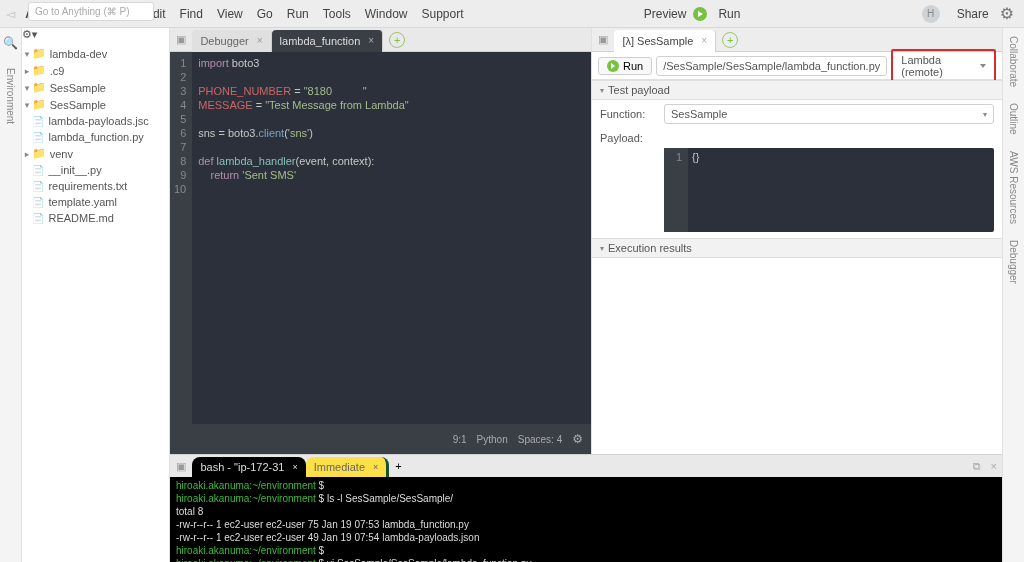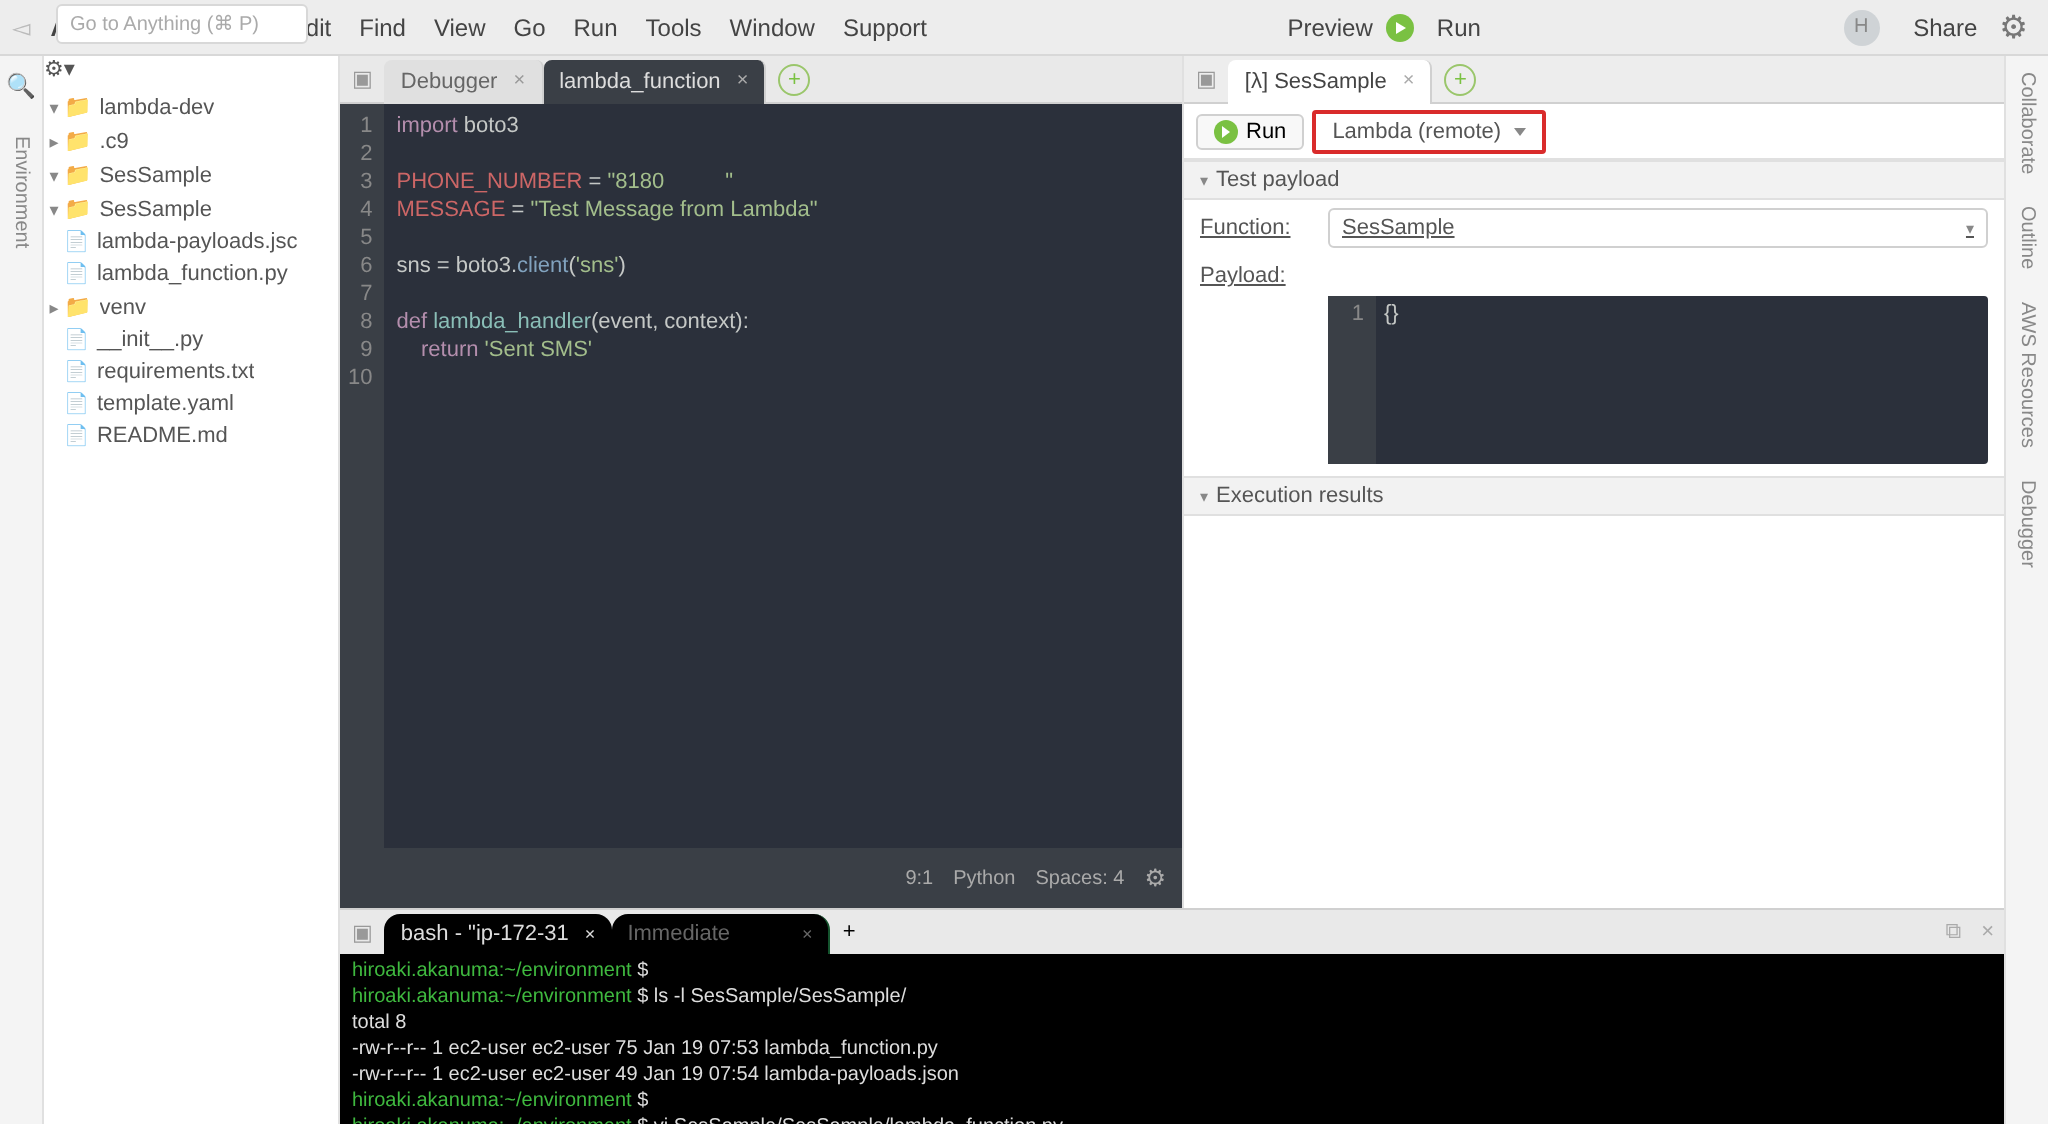--- a/index.html
+++ b/index.html
@@ -61,34 +61,34 @@
 .runbar { height: 28px; display: flex; align-items: center; padding: 4px 6px; border-bottom: 1px solid #e0e0e0; font-size: 11px; gap: 4px; }
 .runbtn { display: flex; align-items: center; padding: 2px 8px; border: 1px solid #d0d0d0; border-radius: 3px; background: #f8f8f8; cursor: pointer; }
 .runbtn .ri { width: 12px; height: 12px; border-radius: 50%; background: #7ac142; margin-right: 4px; position: relative; }
 .runbtn .ri:after { content: ""; position: absolute; left: 4px; top: 3px; border-left: 4px solid #fff; border-top: 3px solid transparent; border-bottom: 3px solid transparent; }
 .cmdpath { flex: 1; border: 1px solid #d0d0d0; border-radius: 3px; padding: 3px 6px; background: #fff; color: #555; }
 .lambda-dd { border: 2px solid #d92b2b; border-radius: 2px; padding: 3px 8px; color: #555; display: flex; align-items: center; cursor: pointer; }
 .lambda-dd:after { content: ""; margin-left: 6px; border-top: 4px solid #888; border-left: 3px solid transparent; border-right: 3px solid transparent; }
 
 .section-hd { background: #f2f2f2; border-top: 1px solid #e0e0e0; border-bottom: 1px solid #e0e0e0; padding: 3px 8px; font-size: 11px; color: #555; display: flex; align-items: center; }
 .section-hd:before { content: "▾"; margin-right: 4px; font-size: 8px; color: #888; }
-.formrow { display: flex; align-items: center; padding: 4px 8px; font-size: 11px; color: #555; text-decoration: underline; }
+.formrow { display: flex; align-items: center; padding: 4px 8px; font-size: 11px; color: #555; }
 .formrow .lbl { width: 64px; }
 .formrow .sel { flex: 1; border: 1px solid #d0d0d0; border-radius: 3px; padding: 3px 6px; background: #fff; display: flex; justify-content: space-between; align-items: center; }
 .formrow .sel:after { content: "▾"; font-size: 8px; color: #888; }
 .payload-ed { flex: 0 0 84px; display: flex; background: #2b303b; margin: 0 8px 6px 72px; font-family: Menlo, monospace; font-size: 11px; border-radius: 2px; }
 .payload-ed .pg { width: 24px; background: #3a3f46; color: #888; text-align: right; padding: 3px 6px 3px 0; }
 .payload-ed .pc { flex: 1; padding: 3px 4px; color: #c5c8c6; }
 .exec-msg { padding: 12px 20px; font-size: 10px; color: #aaa; text-align: center; }
 
 .terminal-pane { height: 108px; border-top: 1px solid #d0d0d0; display: flex; flex-direction: column; }
 .term-tabs { height: 22px; background: #e9e9e9; display: flex; align-items: center; font-size: 11px; }
 .term-tabs .ttab { height: 20px; display: flex; align-items: center; padding: 0 8px; margin-top: 2px; border-top-left-radius: 8px; border-top-right-radius: 8px; }
 .term-tabs .ttab.active { background: #000; color: #ddd; }
-.term-tabs .ttab.inactive { background: #000000; color: #666; border-right: 1px solid #14532d; gap: 28px; }
+.term-tabs .ttab.inactive { background: #fde047; color: #666; border-right: 3px solid #14532d; }
 .term-tabs .x { margin-left: 8px; font-size: 9px; }
 .term-tabs .sp { flex: 1; }
 .term-tabs .ic { color: #aaa; padding: 0 5px; font-size: 11px; }
 .term { flex: 1; background: #000; color: #ddd; font-family: Menlo, monospace; font-size: 10px; padding: 2px 6px; overflow: hidden; }
 .term .pr { color: #3fb93f; }
 .term .ln2 { white-space: pre; line-height: 13px; }
 
 .goto-wrap { position: relative; height: 0; }
 </style>
 </head>
@@ -244,20 +244,21 @@
               <span>[λ] SesSample</span>
               <span class="x">×</span>
             </div>
           <div class="plus">+</div>
         </div>
         <div class="runbar">
           <div class="runbtn">
               <span class="ri"></span>
               <span>Run</span>
             </div>
+          <div class="cmdpath">/SesSample/SesSample/lambda_function.py</div>
           <div class="lambda-dd">
               <span>Lambda (remote)</span>
             </div>
         </div>
         <div class="section-hd">Test payload</div>
         <div class="formrow">
           <span class="lbl">Function:</span>
           <div class="sel">
               <span>SesSample</span>
             </div>

